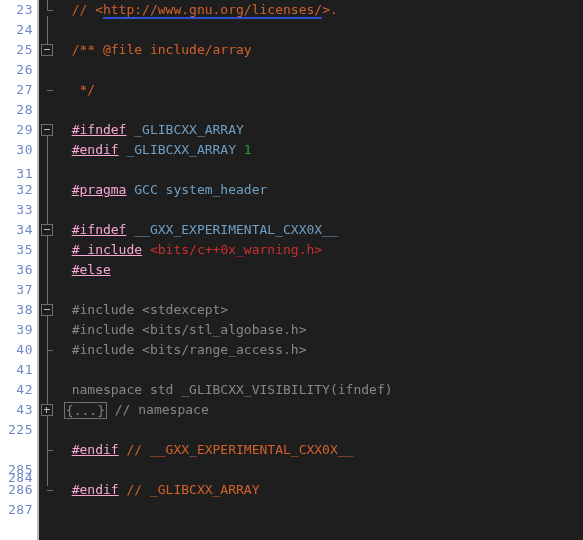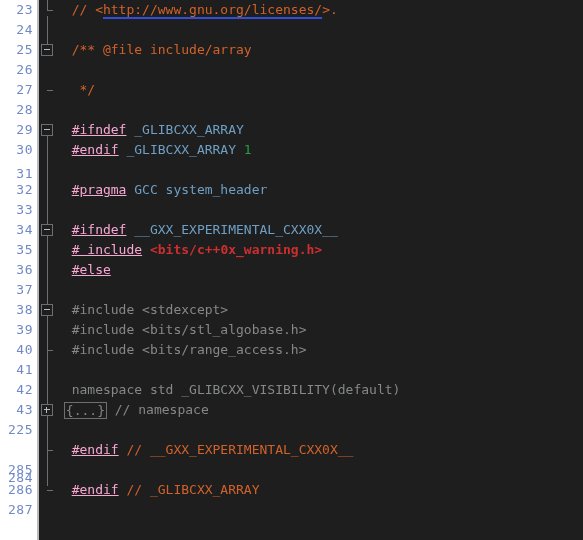--- a/index.html
+++ b/index.html
@@ -105,21 +105,21 @@
     height: 20px;
     line-height: 20px;
     white-space: pre;
   }
 
   
   .t-comment   { color: #d2622a; }
   .t-pp        { color: #f9a8d4; text-decoration: underline; }
   .t-macro     { color: #6f9fc4; }
   .t-num       { color: #2a9b3f; }
-  .t-str       { color: #cc2f2f; font-weight: bold; }
+  .t-str       { color: #cc2f2f; }
   .t-plain     { color: #b9bcbe; }
   .t-dim       { color: #858789; }
   .t-link      { color: #d2622a; border-bottom: 2px solid #2f4fd8; }
 
   .foldtxt {
     display: inline-block;
     border: 1px solid #6d6f70;
     color: #858789;
     padding: 0 1px;
     line-height: 15px;
@@ -192,21 +192,21 @@
       <div class="cline" style="top: 180px;"><span class="t-plain">  </span><span class="t-pp">#pragma</span><span class="t-plain"> </span><span class="t-macro">GCC system_header</span></div>
       <div class="cline" style="top: 200px;"></div>
       <div class="cline" style="top: 220px;"><span class="t-plain">  </span><span class="t-pp">#ifndef</span><span class="t-plain"> </span><span class="t-macro">__GXX_EXPERIMENTAL_CXX0X__</span></div>
       <div class="cline" style="top: 240px;"><span class="t-plain">  </span><span class="t-pp"># include</span><span class="t-plain"> </span><span class="t-str">&lt;bits/c++0x_warning.h&gt;</span></div>
       <div class="cline" style="top: 260px;"><span class="t-plain">  </span><span class="t-pp">#else</span></div>
       <div class="cline" style="top: 280px;"></div>
       <div class="cline" style="top: 300px;"><span class="t-plain">  </span><span class="t-dim">#include &lt;stdexcept&gt;</span></div>
       <div class="cline" style="top: 320px;"><span class="t-plain">  </span><span class="t-dim">#include &lt;bits/stl_algobase.h&gt;</span></div>
       <div class="cline" style="top: 340px;"><span class="t-plain">  </span><span class="t-dim">#include &lt;bits/range_access.h&gt;</span></div>
       <div class="cline" style="top: 360px;"></div>
-      <div class="cline" style="top: 380px;"><span class="t-plain">  </span><span class="t-dim">namespace std _GLIBCXX_VISIBILITY(default)</span></div>
+      <div class="cline" style="top: 380px;"><span class="t-plain">  </span><span class="t-dim">namespace std _GLIBCXX_VISIBILITY(ifndef)</span></div>
       <div class="cline" style="top: 400px;"><span class="t-plain"> </span><span class="foldtxt">{...}</span><span class="t-dim"> // namespace</span></div>
       <div class="cline" style="top: 420px;"></div>
       <div class="cline" style="top: 440px;"><span class="t-plain">  </span><span class="t-pp">#endif</span><span class="t-plain"> </span><span class="t-comment">// __GXX_EXPERIMENTAL_CXX0X__</span></div>
       <div class="cline" style="top: 460px;"></div>
       <div class="cline" style="top: 480px;"><span class="t-plain">  </span><span class="t-pp">#endif</span><span class="t-plain"> </span><span class="t-comment">// _GLIBCXX_ARRAY</span></div>
       <div class="cline" style="top: 500px;"></div>
     </div>
 
 </div>
 

